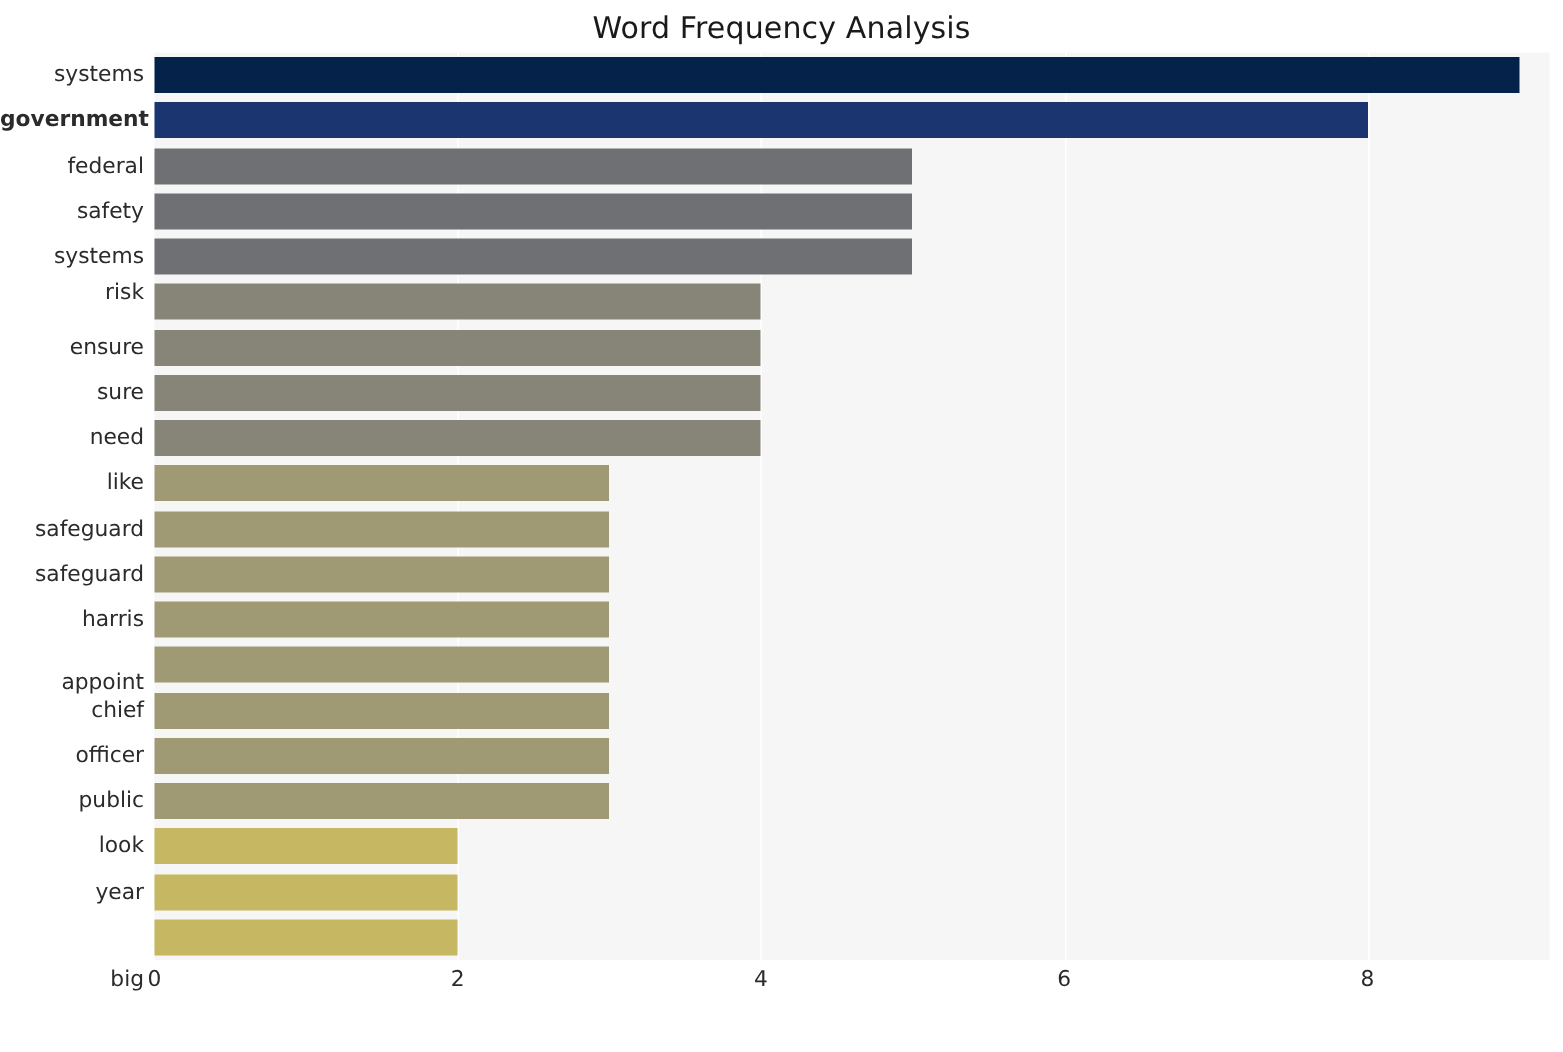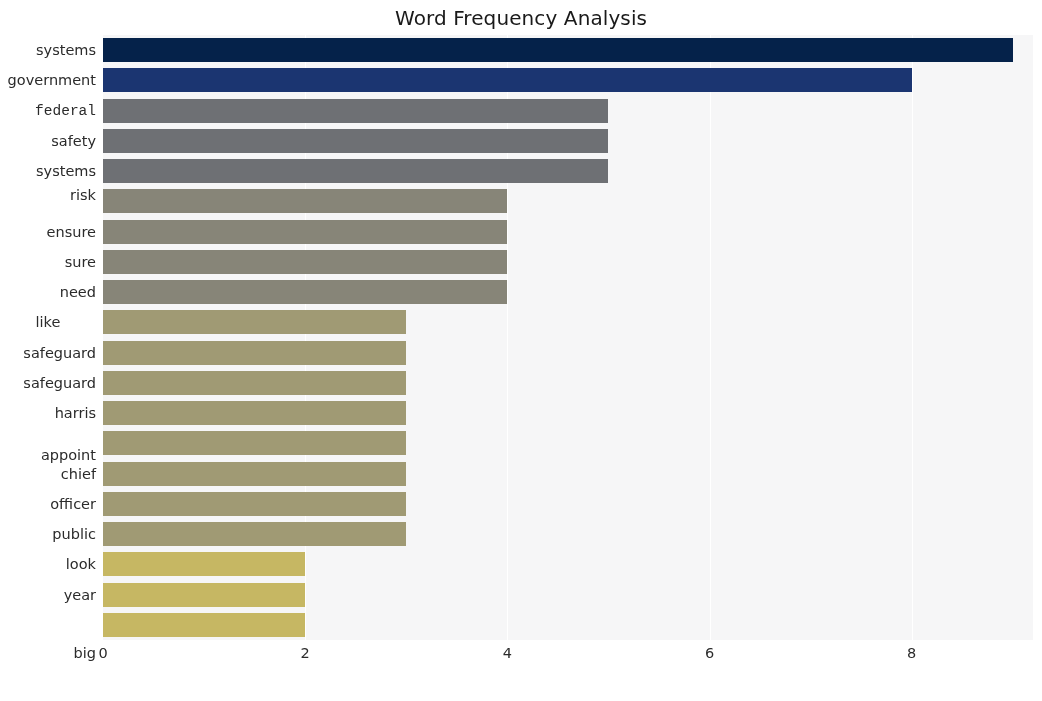--- a/index.html
+++ b/index.html
@@ -180,29 +180,29 @@
           <div class="bar" title="year: 2" style="width: 202.174px; height: 23.8975px; top: 3.17625px; background: rgb(198, 183, 99);"></div>
         </div>
         <div class="bar-row" style="top: 574.75px; height: 30.25px;">
           <div class="bar" title="big: 2" style="width: 202.174px; height: 23.8975px; top: 3.17625px; background: rgb(198, 183, 99);"></div>
         </div>
       </div>
   </div>
 
   <div id="ylabels-layer">
       <div class="ytick-label" style="top: 8.125px;">systems</div>
-      <div class="ytick-label" style="top: 38.375px;">government</div>
-      <div class="ytick-label" style="top: 68.625px; font-family: Liberation Mono, monospace;">federal</div>
+      <div class="ytick-label" style="top: 38.375px; font-weight: bold;">government</div>
+      <div class="ytick-label" style="top: 68.625px;">federal</div>
       <div class="ytick-label" style="top: 98.875px;">safety</div>
       <div class="ytick-label" style="top: 129.125px;">systems</div>
       <div class="ytick-label" style="top: 153px; padding-left: 36px;">risk</div>
       <div class="ytick-label" style="top: 189.625px;">ensure</div>
       <div class="ytick-label" style="top: 219.875px;">sure</div>
       <div class="ytick-label" style="top: 250.125px;">need</div>
-      <div class="ytick-label" style="top: 280.375px; text-align: center;">like</div>
+      <div class="ytick-label" style="top: 280.375px;">like</div>
       <div class="ytick-label" style="top: 310.625px;">safeguard</div>
       <div class="ytick-label" style="top: 340.875px;">safeguard</div>
       <div class="ytick-label" style="top: 371.125px;">harris</div>
       <div class="ytick-label" style="top: 413px; margin-left: 44px;">appoint</div>
       <div class="ytick-label" style="top: 431.625px; padding-left: 29px;">chief</div>
       <div class="ytick-label" style="top: 461.875px; margin-left: 15px;">officer</div>
       <div class="ytick-label" style="top: 492.125px;">public</div>
       <div class="ytick-label" style="top: 522.375px;">look</div>
       <div class="ytick-label" style="top: 552.625px;">year</div>
       <div class="ytick-label" style="top: 582.875px; margin-top: 28px;">big</div>

